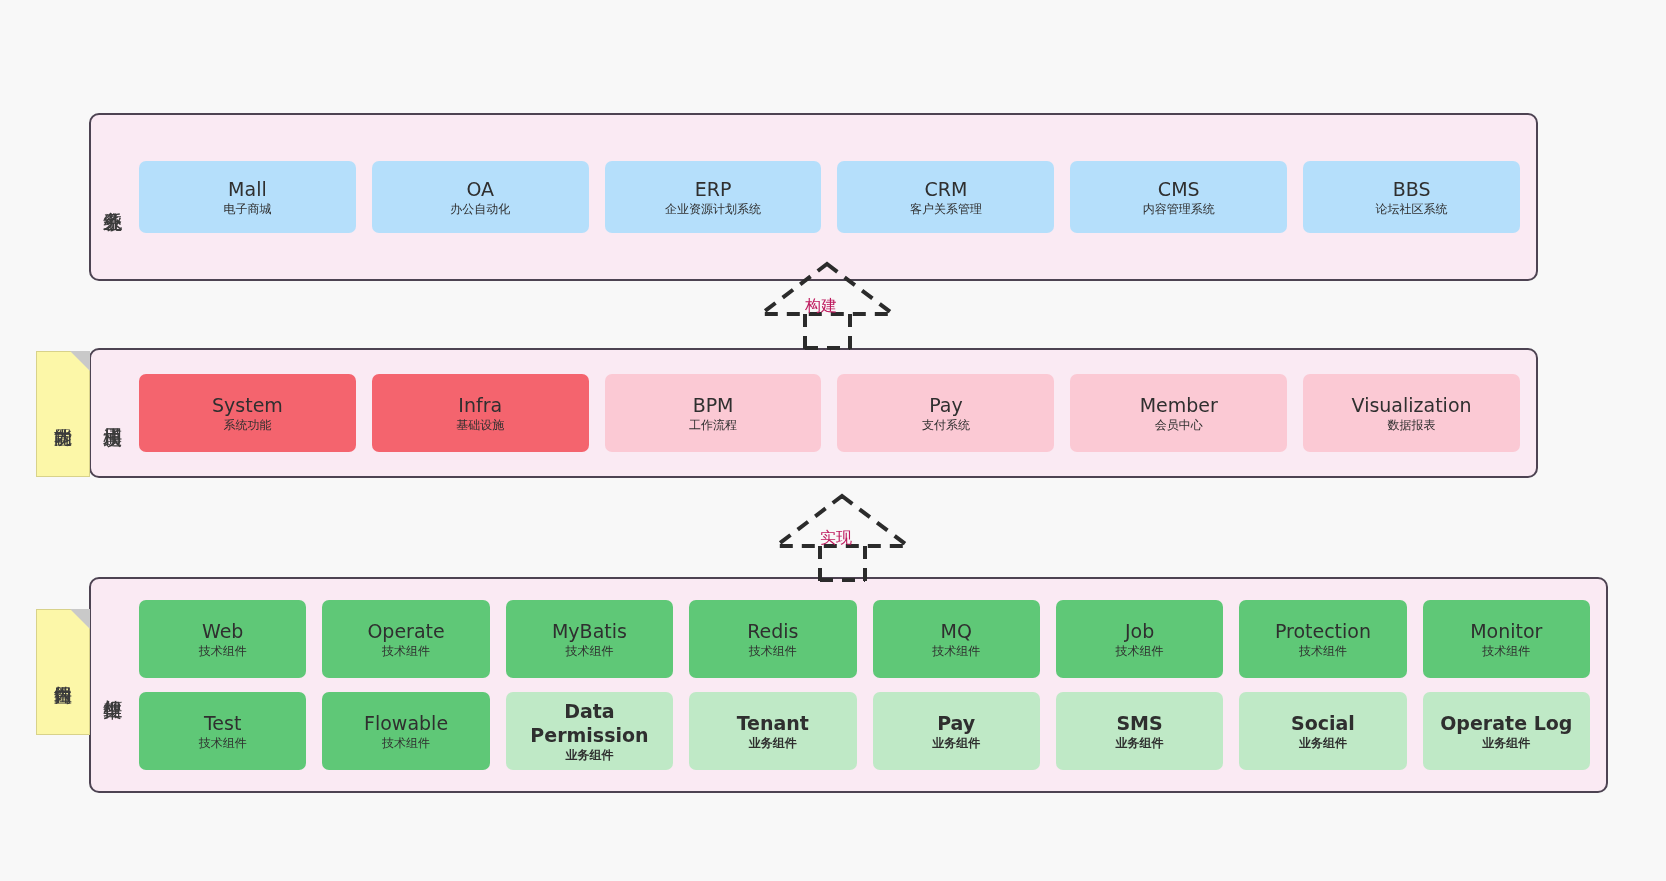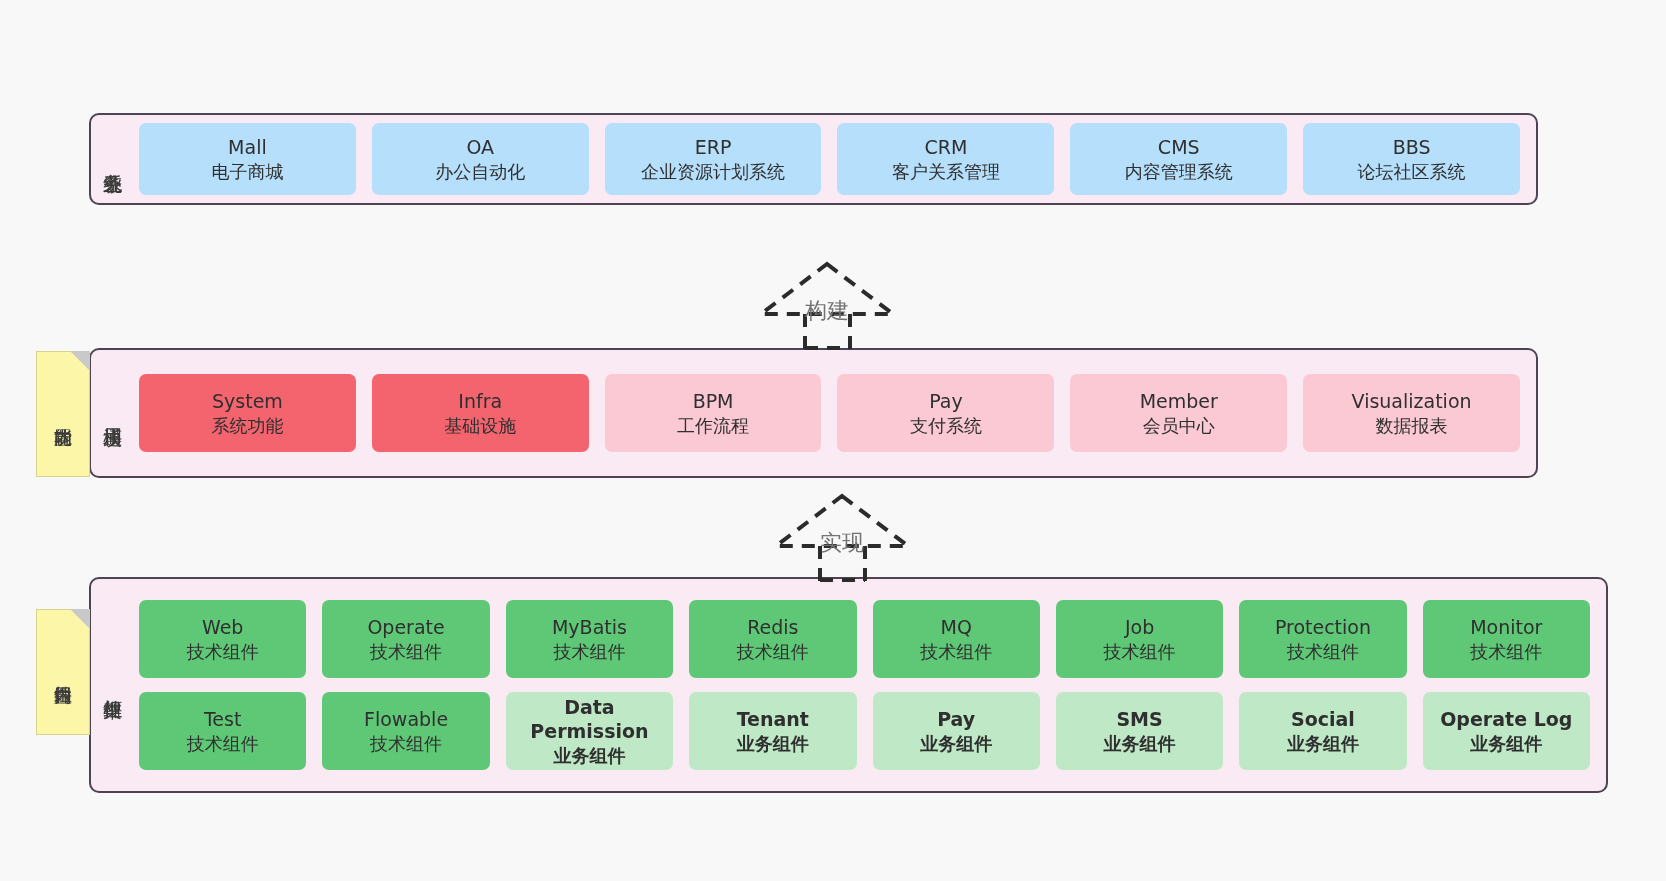--- a/index.html
+++ b/index.html
@@ -63,31 +63,31 @@
     border-radius: 7px;
     display: flex;
     flex-direction: column;
     align-items: center;
     justify-content: center;
     text-align: center;
     line-height: 1.3;
     color: #2f2f2f;
   }
   .node .name { font-size: 19px; }
-  .node .sub  { font-size: 18px; }
+  .node .sub  { font-size: 12px; }
 
   
   .c-blue       { background: #b5dffb; }
   .c-red        { background: #f4646e; }
   .c-pink       { background: #fbc9d4; }
   .c-green      { background: #5fc877; }
   .c-greenlight { background: #bfe9c6; font-weight: bold; }
 
   
-  #layer-business { left: 89px;  top: 113px; width: 1449px; height: 92px; }
+  #layer-business { left: 89px;  top: 113px; width: 1449px; height: 168px; }
   #layer-business .node { height: 72px; }
 
   #layer-modules  { left: 89px;  top: 348px; width: 1449px; height: 130px; }
   #layer-modules .node { height: 78px; }
 
   #layer-framework{ left: 89px;  top: 577px; width: 1519px; height: 216px; }
   #layer-framework .node { height: 78px; }
 
   
   .note {
@@ -124,22 +124,22 @@
     clip-path: polygon(100% 0, 0 0, 100% 100%);
     display: none;
   }
   #note-builtin-features   { left: 36px; top: 351px; height: 126px; }
   #note-builtin-components { left: 36px; top: 609px; height: 126px; }
 
   
   .connector { position: absolute; z-index: 4; }
   .connector .label {
     position: absolute;
-    font-size: 22px;
-    color: #737373;
+    font-size: 16px;
+    color: #be185d;
     background: transparent;
     white-space: nowrap;
   }
 </style>
 </head>
 <body>
 
 <div id="canvas">
 
   <div class="note" id="note-builtin-features">

